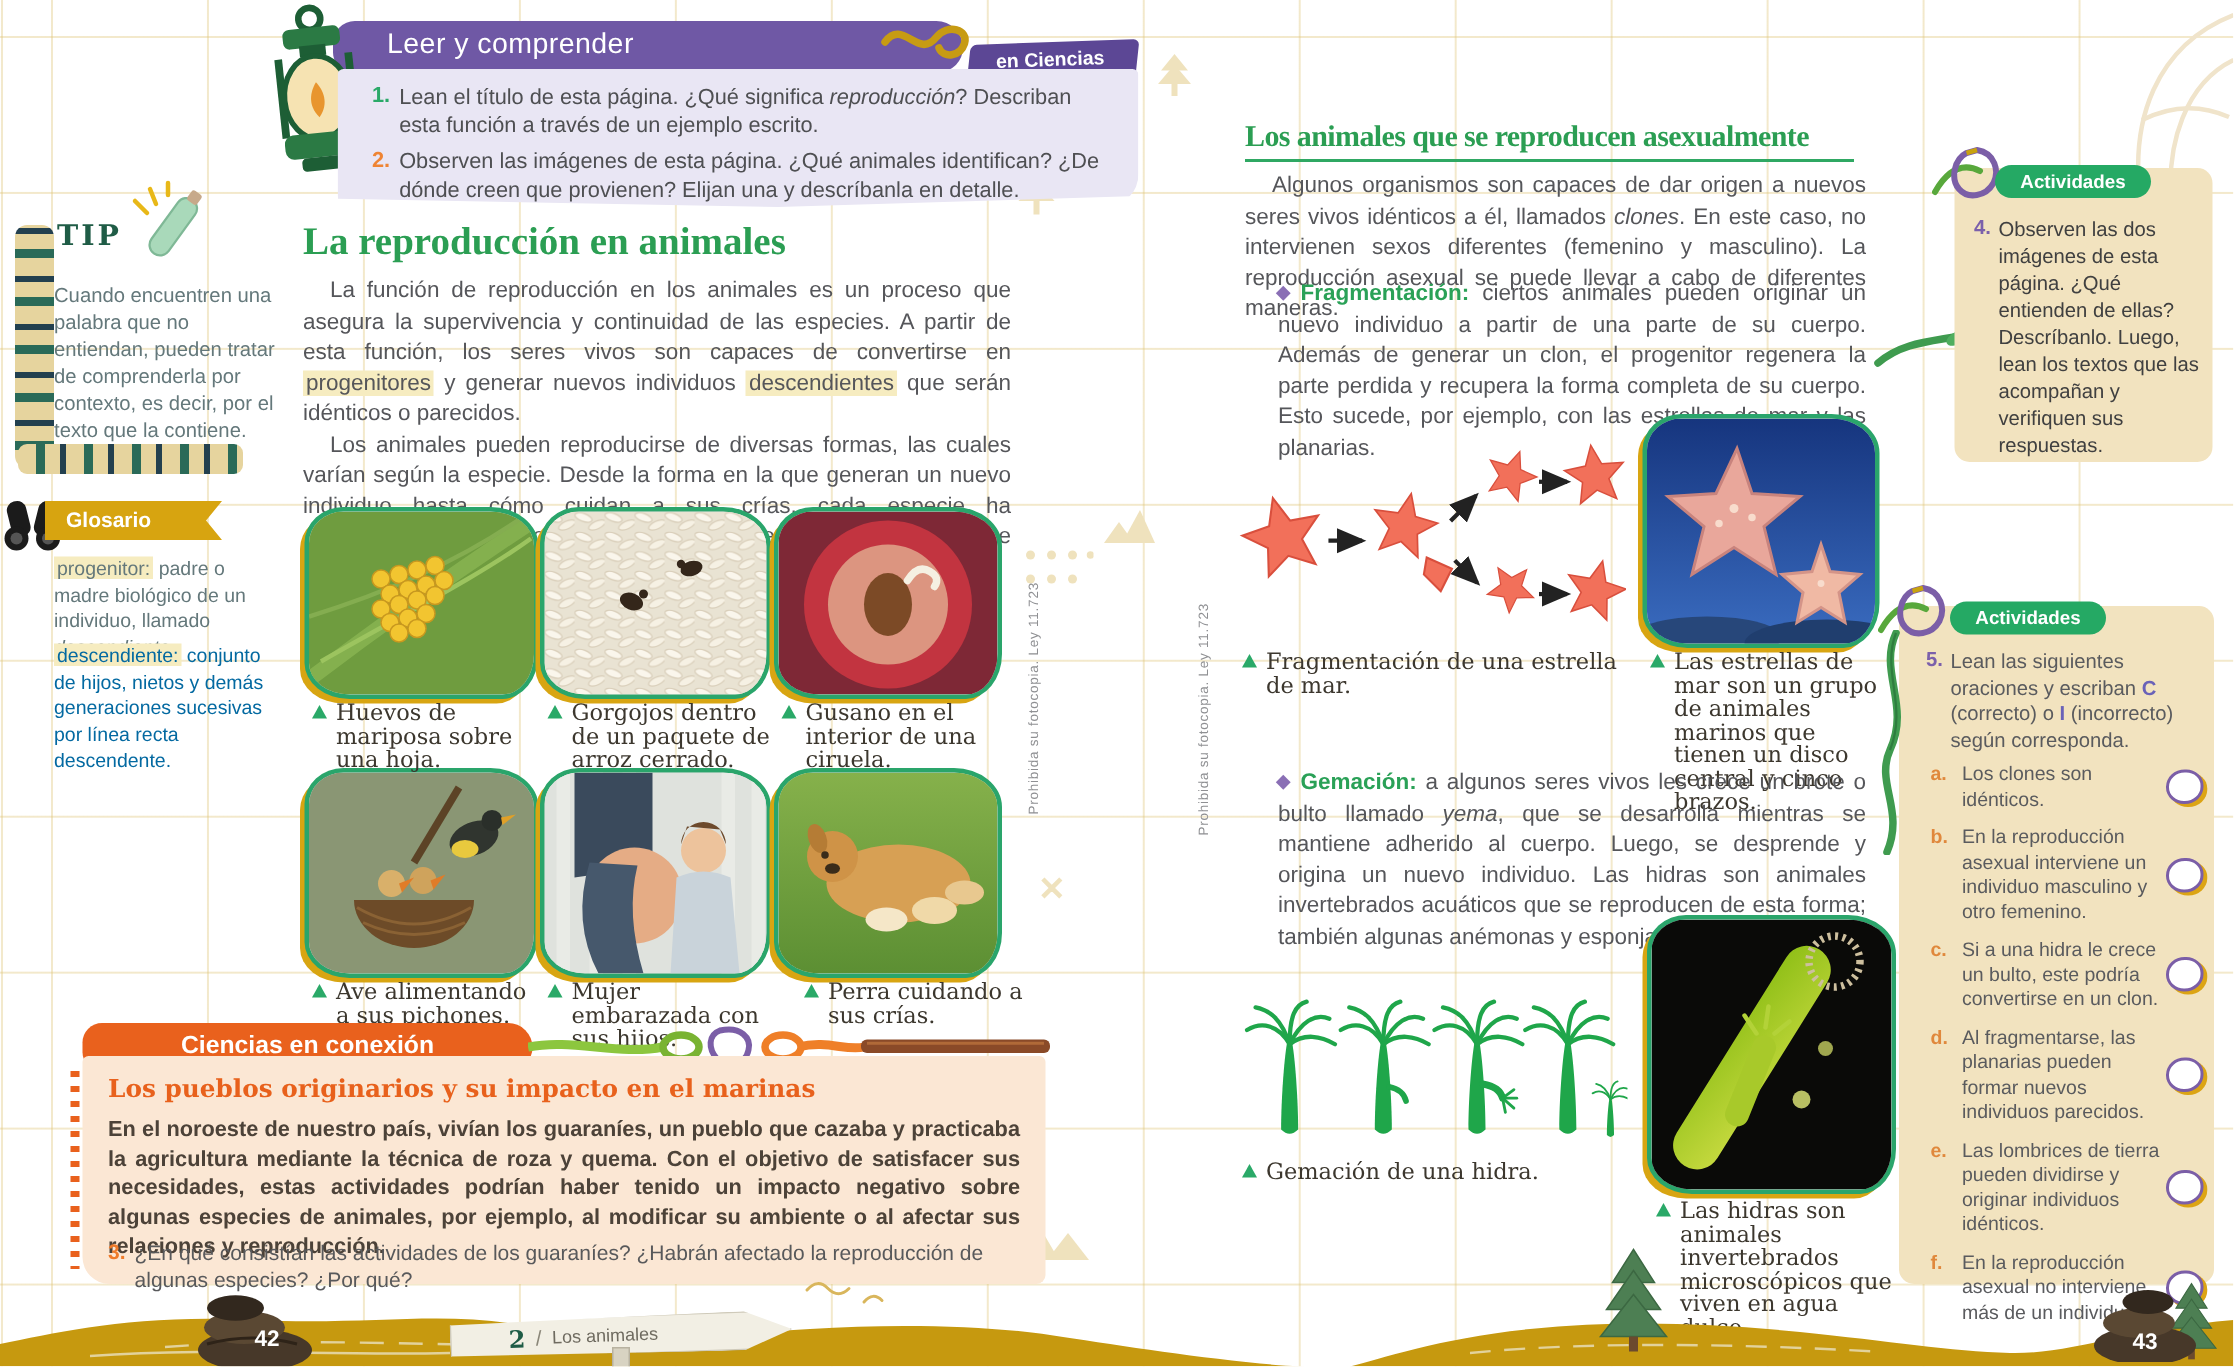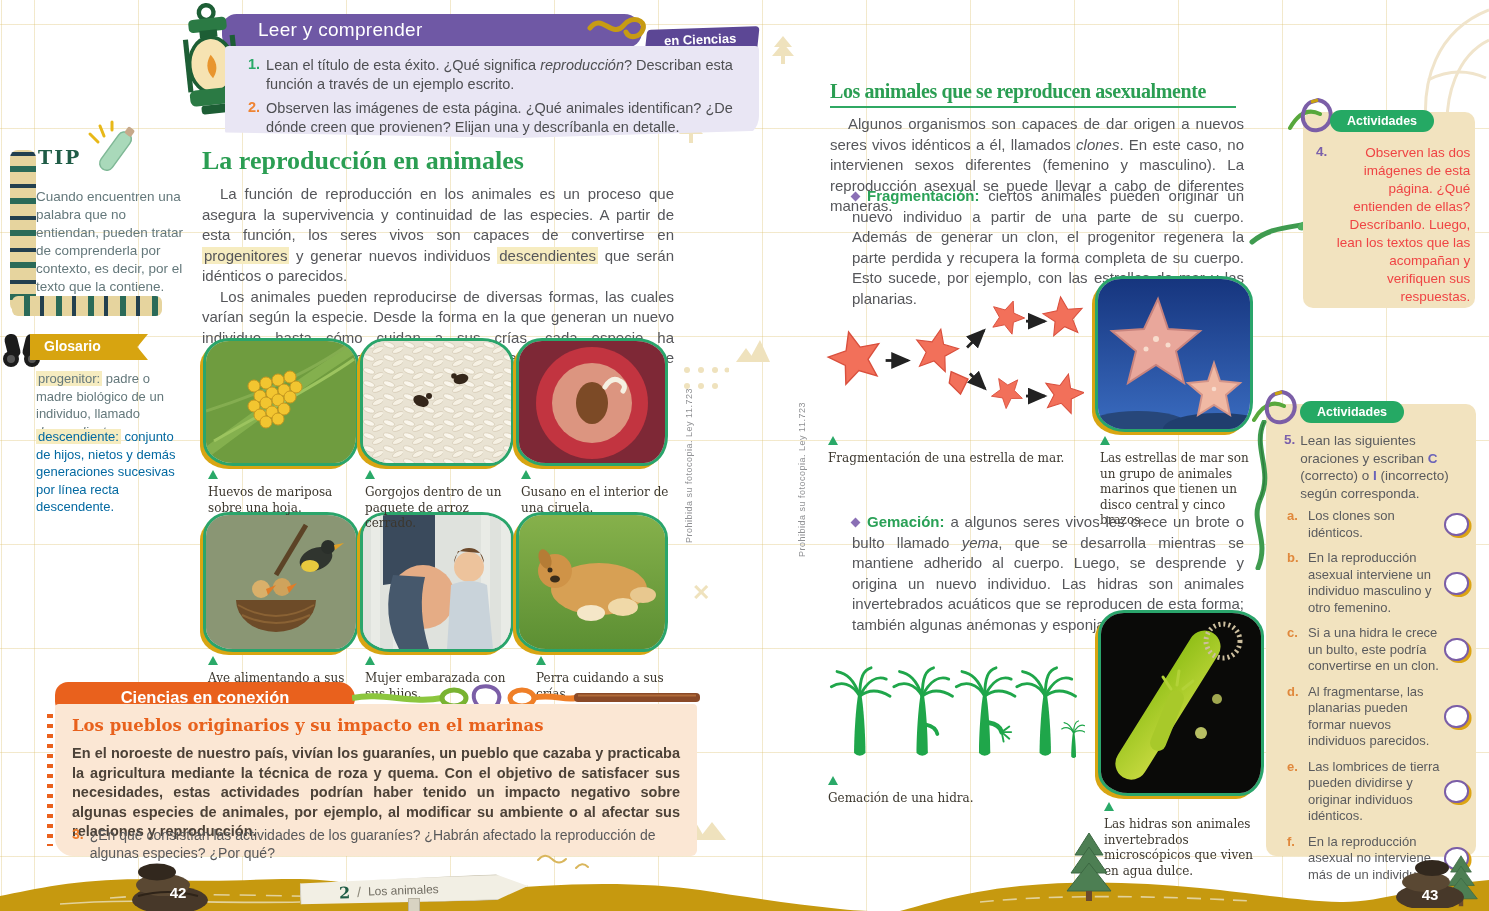--- a/index.html
+++ b/index.html
@@ -13,21 +13,21 @@
       repeating-linear-gradient(to bottom, rgba(223,197,120,.38) 0 1px, transparent 1px 104px);
     background-position:34px 24px;}
   .motif{position:absolute;color:#efe2bd;fill:#efe2bd;}
   
   .h-serif{font-family:"Liberation Serif",serif;font-weight:bold;color:#2b9e53;}
   .bodytxt{font-size:15px;line-height:20.5px;color:#55565a;text-align:justify;}
   .bodytxt p{margin:0;text-indent:18px;}
   .hl{background:#f6ecc0;padding:0 2px;}
   .term{color:#2aa157;font-weight:bold;}
   .cap{position:absolute;display:flex;gap:6px;font-family:"DejaVu Serif",serif;
-       font-size:12px;line-height:15.5px;color:#3c372e;flex-direction:column;}
+       font-size:15px;line-height:15.5px;color:#3c372e;}
   .tri{flex:0 0 auto;width:0;height:0;border-left:5px solid transparent;border-right:5px solid transparent;
        border-bottom:9px solid #2aa968;margin-top:2px;}
   .photo{position:absolute;border:3px solid #2aa56b;border-radius:26px 32px 24px 30px / 24px 26px 30px 24px;
          box-shadow:-4px 4px 0 -1px #d8a512;overflow:hidden;background:#ddd;}
   .photo svg{display:block;}
   .diamond{display:inline-block;width:7px;height:7px;background:#8a6fb5;transform:rotate(45deg);
            margin:0 8px 1px 0;}
   .num{font-weight:bold;}
   .pill{position:absolute;background:#25a964;color:#fff;font-weight:bold;font-size:12.5px;
         border-radius:12px;text-align:center;line-height:22px;height:22px;}
@@ -102,21 +102,21 @@
     <path d="M31,52 C26,46 28,40 31,36 C34,40 36,46 31,52 Z" fill="#e8952e"></path>
     <line x1="15" y1="24" x2="15" y2="60" stroke="#1d5e35" stroke-width="3.5"></line>
     <line x1="47" y1="24" x2="47" y2="60" stroke="#1d5e35" stroke-width="3.5"></line>
     <rect x="14" y="59" width="34" height="11" rx="4" fill="#2b7a44"></rect>
     <rect x="21" y="70" width="20" height="6" rx="2" fill="#1d5e35"></rect>
   </svg>
 
   <div class="abs" style="left:225px;top:46px;width:534px;height:92px;background:#e9e6f4;border-radius:4px 4px 22px 8px;clip-path:polygon(0 0,100% 0,100% 92%,55% 100%,0 94%);"></div>
   <div class="abs" style="left:248px;top:56px;width:500px;display:flex;gap:6px;">
     <span class="num" style="color:#2aa968;font-size:14.5px;">1.</span>
-    <span style="font-size:14.5px;line-height:19px;color:#4e4f52;width:478px;"><span>Lean el título de esta éxito. ¿Qué significa </span><i>reproducción</i><span>? Describan esta función a través de un ejemplo escrito.</span></span>
+    <span style="font-size:14.5px;line-height:19px;color:#4e4f52;width:478px;"><span>Lean el título de esta página. ¿Qué significa </span><i>reproducción</i><span>? Describan esta función a través de un ejemplo escrito.</span></span>
   </div>
   <div class="abs" style="left:248px;top:99px;width:500px;display:flex;gap:6px;">
     <span class="num" style="color:#ef8433;font-size:14.5px;">2.</span>
     <span style="font-size:14.5px;line-height:19px;color:#4e4f52;width:478px;">Observen las imágenes de esta página. ¿Qué animales identifican? ¿De dónde creen que provienen? Elijan una y descríbanla en detalle.</span>
   </div>
 
   <div class="abs" style="left:10px;top:150px;width:26px;height:162px;border-radius:8px;background:repeating-linear-gradient(0deg,#e6d49e 0 12px,#2a6a58 12px 18px,#e6d49e 18px 28px,#23404f 28px 32px);"></div>
   <div class="abs" style="left:12px;top:296px;width:150px;height:20px;border-radius:6px;background:repeating-linear-gradient(90deg,#e6d49e 0 12px,#2a6a58 12px 18px,#e6d49e 18px 28px,#23404f 28px 32px);"></div>
   <div class="abs" style="left:38px;top:146px;font-family:'DejaVu Serif',serif;font-weight:bold;font-size:19px;letter-spacing:2px;color:#1f5c46;">TIP</div>
   <svg class="abs" style="left:72px;top:120px;" width="72" height="62">
@@ -455,21 +455,21 @@
 
   <div class="actbox" style="left:1303px;top:112px;width:172px;height:196px;"></div>
   <svg class="abs" style="left:1288px;top:92px;" width="46" height="46">
     <path d="M2,36 C10,22 20,16 32,22" stroke="#58a83c" stroke-width="4" fill="none" stroke-linecap="round"></path>
     <path d="M30,8 C42,10 45,22 41,30 C36,39 24,41 18,34 C12,27 15,14 23,10 Z" fill="none" stroke="#7b5ea7" stroke-width="4"></path>
     <line x1="23" y1="10" x2="30" y2="8" stroke="#c8a20e" stroke-width="3"></line>
   </svg>
   <div class="pill" style="left:1330px;top:110px;width:104px;">Actividades</div>
   <div class="abs" style="left:1316px;top:144px;display:flex;gap:5px;">
     <span class="num" style="color:#7b60ab;font-size:13.5px;">4.</span>
-    <span style="width:138px;font-size:13.5px;line-height:18px;color:#ef4444;text-align:right;">Observen las dos imágenes de esta página. ¿Qué entienden de ellas? Descríbanlo. Luego, lean los textos que las acompañan y verifiquen sus respuestas.</span>
+    <span style="width:138px;font-size:13.5px;line-height:18px;color:#404040;">Observen las dos imágenes de esta página. ¿Qué entienden de ellas? Descríbanlo. Luego, lean los textos que las acompañan y verifiquen sus respuestas.</span>
   </div>
 
   <div class="actbox" style="left:1266px;top:404px;width:210px;height:452px;"></div>
   <svg class="abs" style="left:1252px;top:384px;" width="46" height="46">
     <path d="M2,36 C10,22 20,16 32,22" stroke="#58a83c" stroke-width="4" fill="none" stroke-linecap="round"></path>
     <path d="M30,8 C42,10 45,22 41,30 C36,39 24,41 18,34 C12,27 15,14 23,10 Z" fill="none" stroke="#7b5ea7" stroke-width="4"></path>
     <line x1="23" y1="10" x2="30" y2="8" stroke="#c8a20e" stroke-width="3"></line>
   </svg>
   <svg class="abs" style="left:1250px;top:420px;" width="26" height="150">
     <path d="M14,2 C2,28 24,50 10,80 C0,102 20,120 8,148" stroke="#3f9b4f" stroke-width="5" fill="none" stroke-linecap="round"></path>

